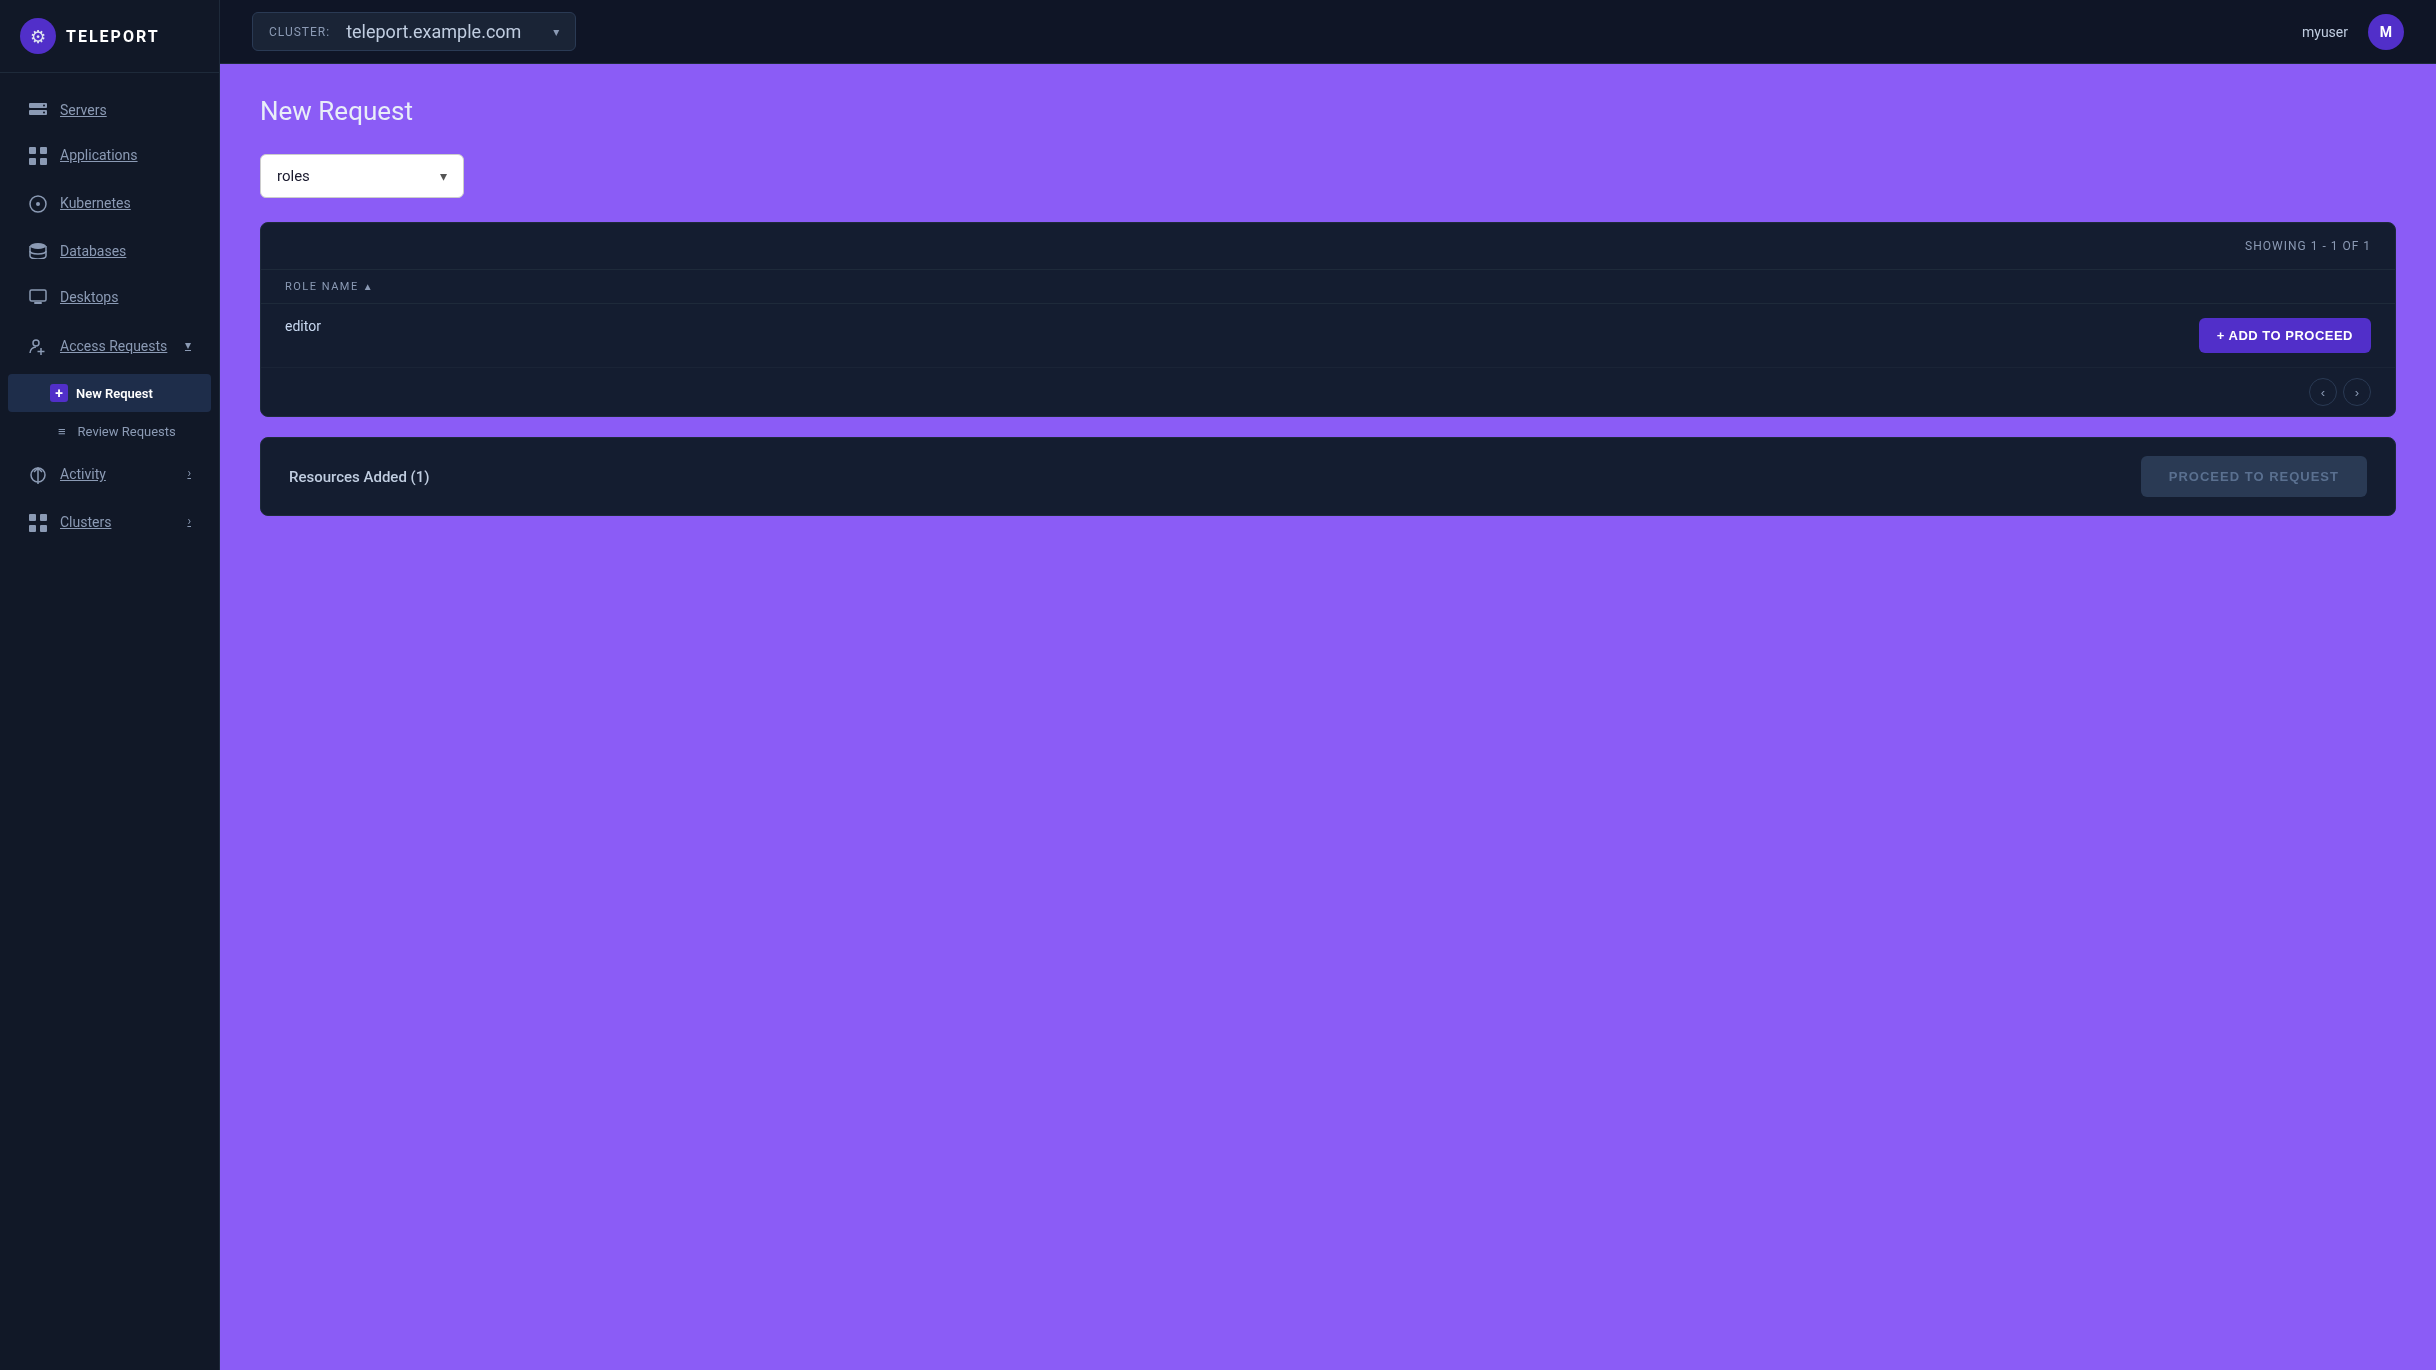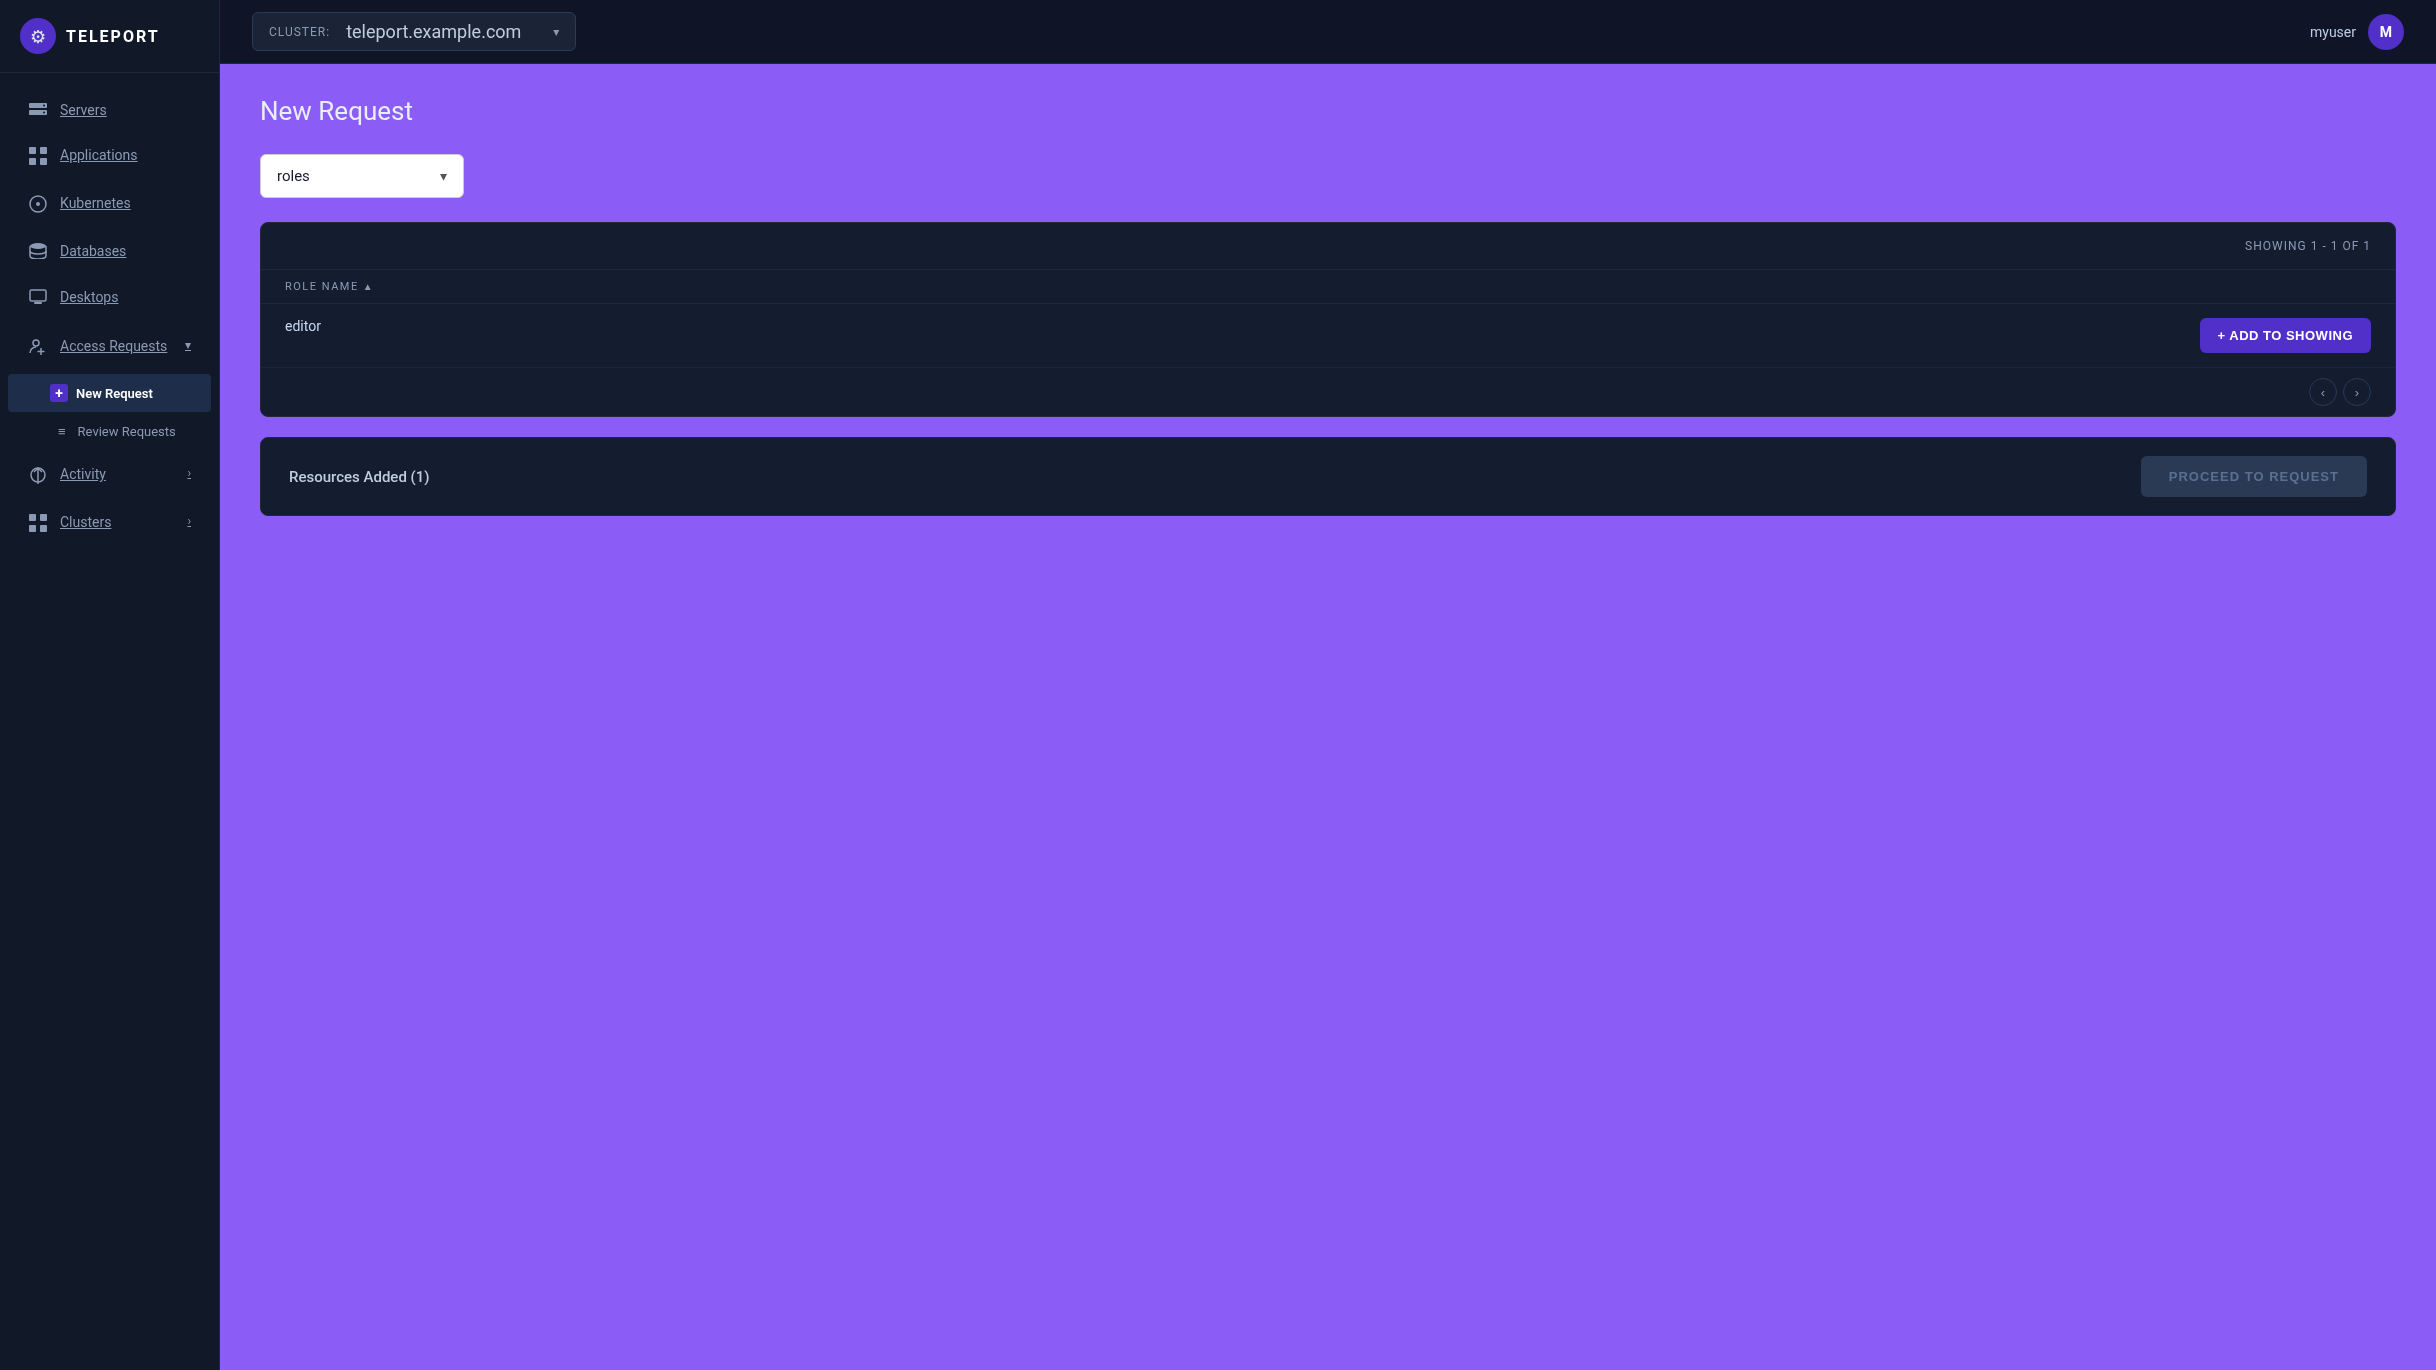--- a/index.html
+++ b/index.html
@@ -136,21 +136,21 @@
       color: #8b9ab4;
       font-size: 13px;
     }
     .cluster-select .cluster-label { color: #8b9ab4; font-size: 12px; letter-spacing: 1px; text-transform: uppercase; }
     .cluster-select .cluster-value { color: #c0cde0; font-size: 18px; }
     .cluster-select .down-arrow { margin-left: 24px; font-size: 12px; }
 
     .user-area {
       display: flex;
       align-items: center;
-      gap: 12px;
+      gap: 20px;
     }
     .username {
       color: #c0cde0;
       font-size: 14px;
     }
     .avatar {
       width: 36px;
       height: 36px;
       background: #512fc9;
       border-radius: 50%;
@@ -448,21 +448,21 @@
 
       <div class="table-col-header">
         <span class="col-label">
           <span>ROLE NAME</span>
           <span class="sort-arrow">▲</span>
         </span>
       </div>
 
       <div class="table-row">
         <span class="role-name">editor</span>
-        <button class="add-to-request-btn">+ ADD TO SHOWING</button>
+        <button class="add-to-request-btn">+ ADD TO PROCEED</button>
       </div>
 
       <div class="pagination-area">
         <button class="page-btn">‹</button>
         <button class="page-btn">›</button>
       </div>
     </div>
 
     <div class="footer-bar">
       <span class="resources-added">Resources Added (1)</span>

